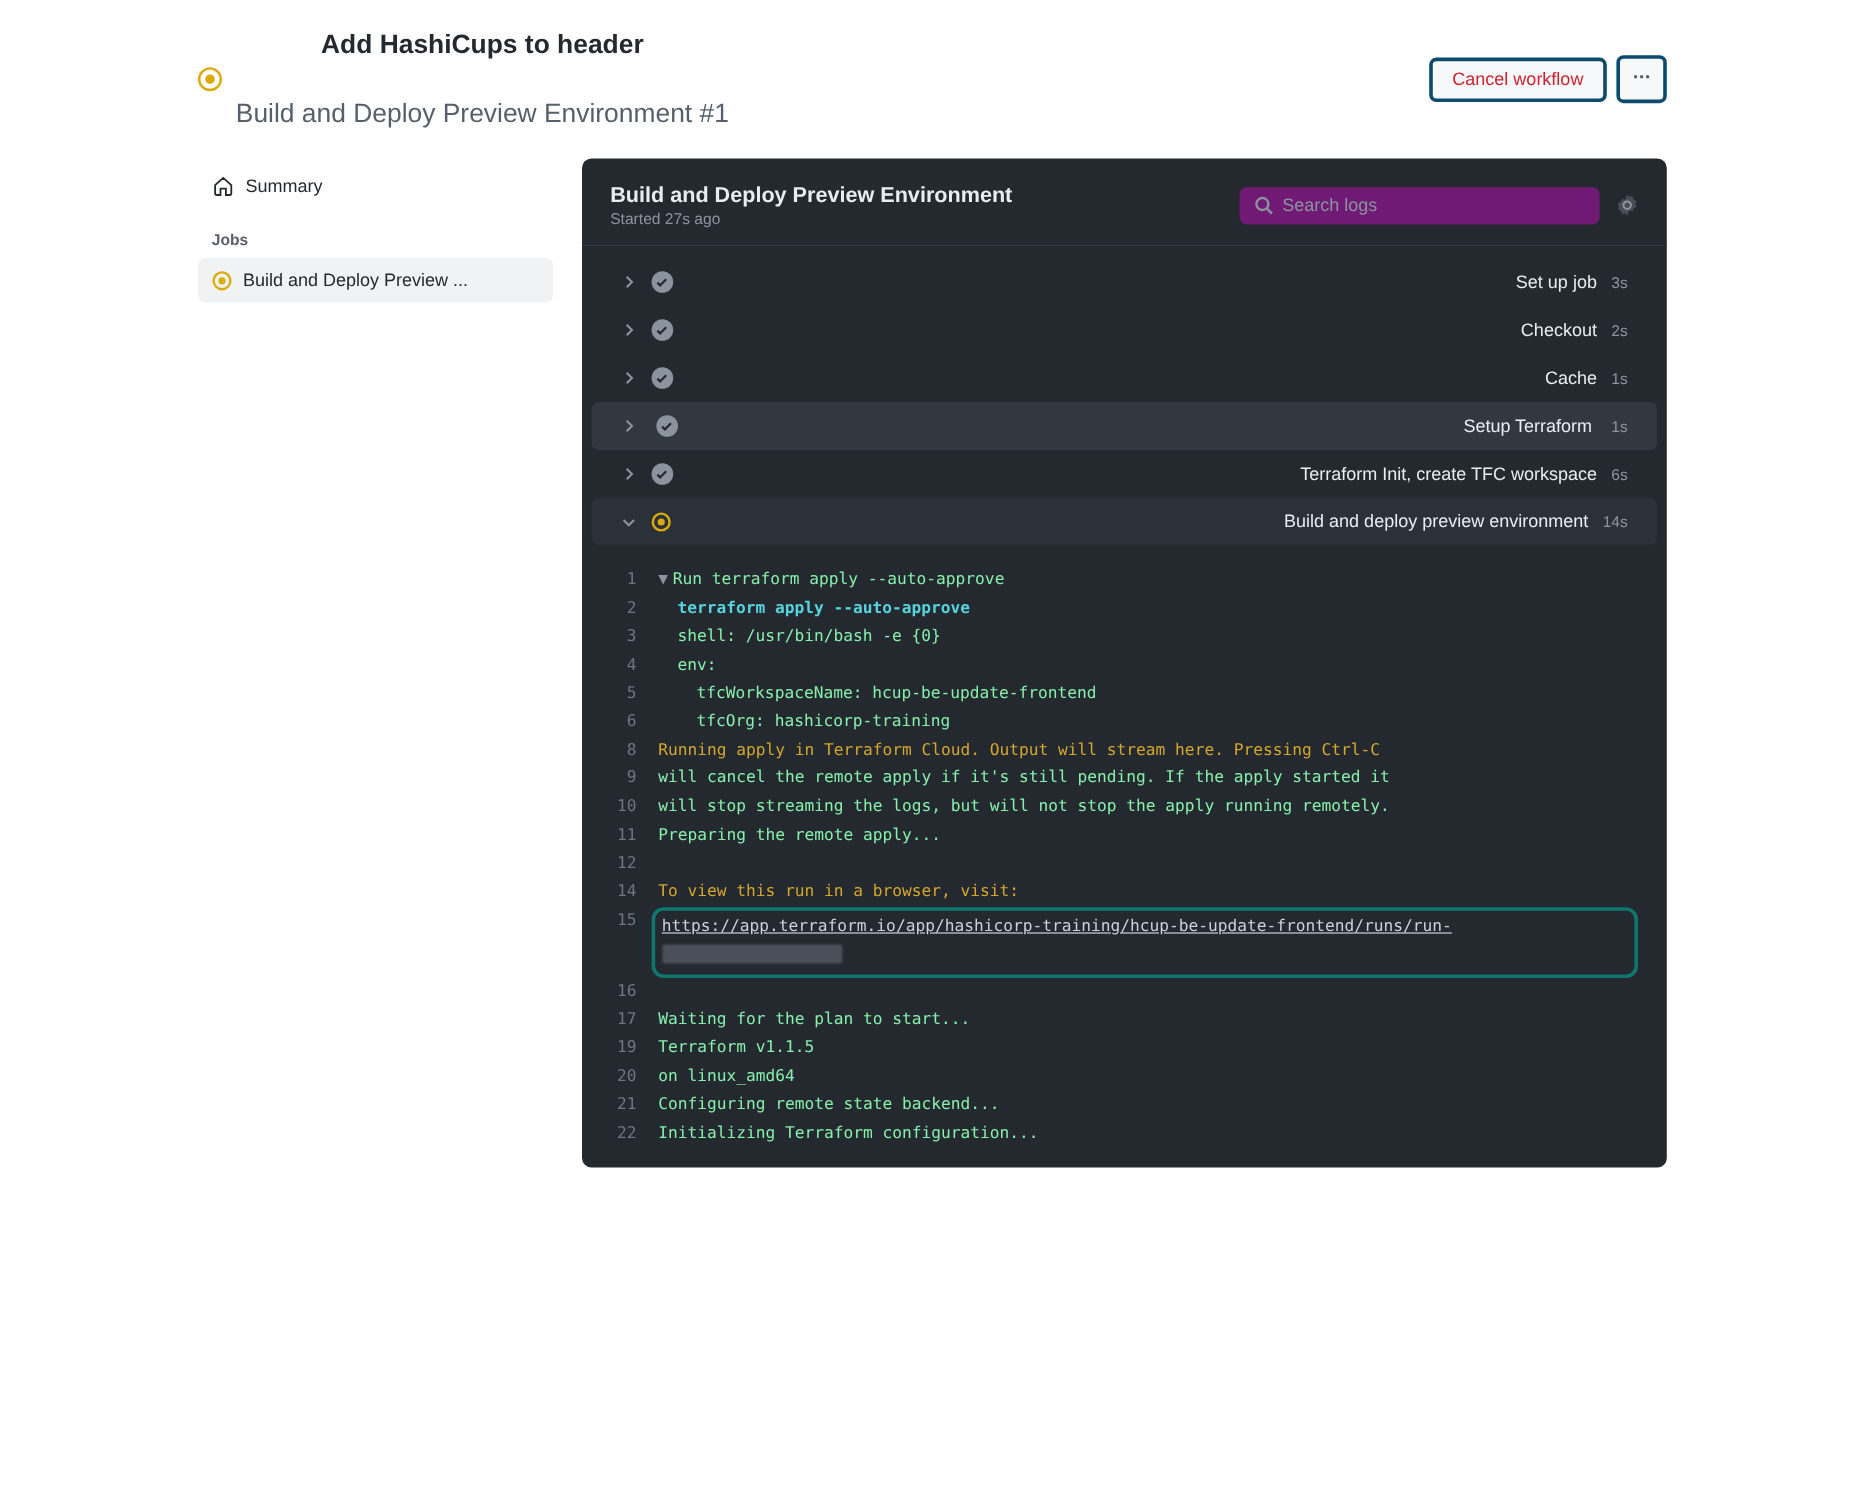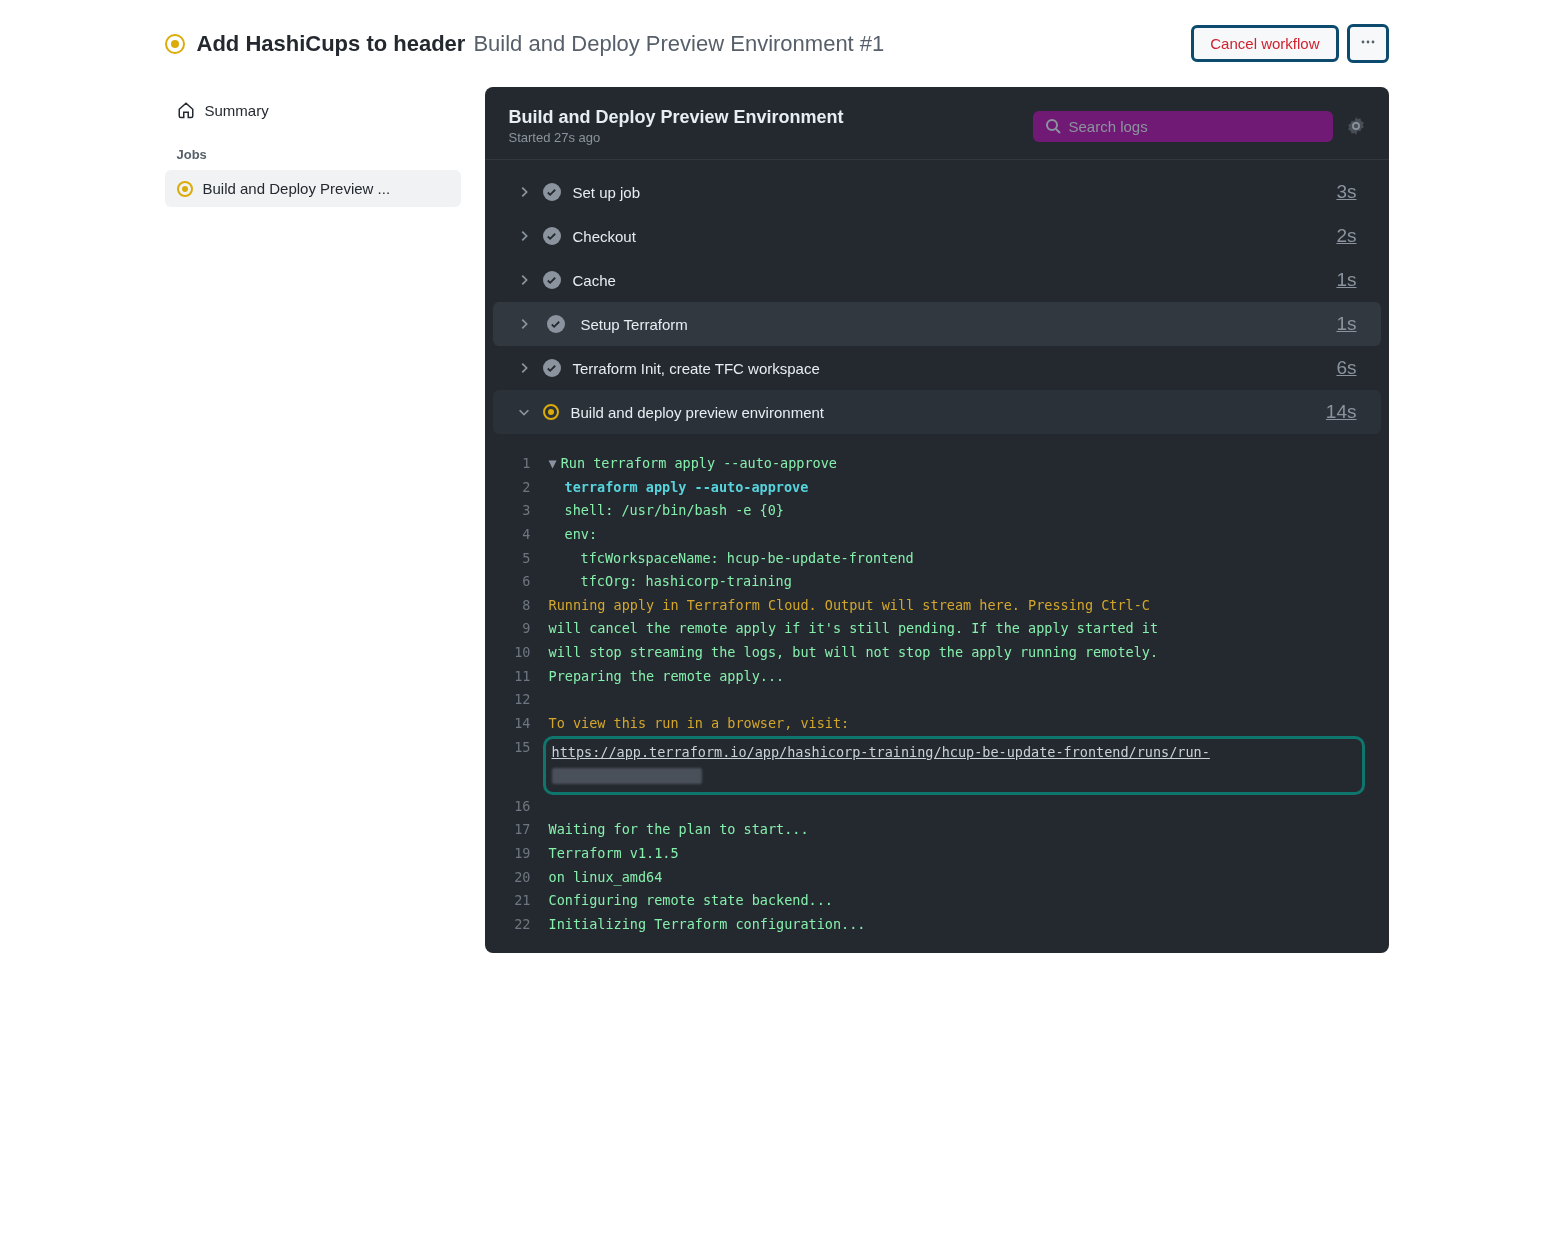--- a/index.html
+++ b/index.html
@@ -10,22 +10,22 @@
     font-size: 14px;
   }
   .page { width: 1224px; margin: 0 auto; padding: 8px 0; }
   .header {
     display: flex;
     align-items: center;
     justify-content: space-between;
     padding: 16px 0 24px 0;
   }
   .header-left { display: flex; align-items: center; gap: 12px; }
-  .title-line { font-size: 22px; font-weight: 600; display: flex; align-items: center; gap: 8px; }
-  .title-secondary { color: #57606a; font-weight: 400; }
+  .title-line { font-size: 22px; font-weight: 600; display: flex; align-items: center; gap: 8px; flex-direction: column; }
+  .title-secondary { color: #57606a; font-weight: 400; margin-top: 24px; }
   .header-right { display: flex; align-items: center; gap: 8px; }
   .btn {
     border: 3px solid #0c4a6e;
     border-radius: 6px;
     padding: 7px 16px;
     font-size: 15px;
     font-weight: 500;
     background: #f6f8fa;
     cursor: pointer;
   }
@@ -74,36 +74,36 @@
     background: #701a75; border-radius: 6px; padding: 7px 12px;
     width: 300px; color: #8b949e;
   }
   .search-box input {
     background: transparent; border: none; outline: none; color: #e6edf3;
     font-size: 15px; flex: 1;
   }
   .search-box input::placeholder { color: #8b949e; }
   .gear-icon { width: 18px; height: 18px; cursor: pointer; color: #8b949e; }
 
-  .steps { padding: 10px 0; }
+  .steps { padding: 10px 0; text-align: right; }
   .step-row {
     display: flex; align-items: center; gap: 12px;
     padding: 11px 24px; cursor: pointer;
     border-radius: 6px; margin: 0 8px;
   }
   .step-row.hovered { background: #32383f; gap: 16px; }
   .step-row.expanded { background: #2b3138; }
   .chevron { width: 14px; height: 14px; flex-shrink: 0; color: #8b949e; }
   .step-status-check {
     width: 18px; height: 18px; border-radius: 50%; background: #8b949e;
     display: inline-flex; align-items: center; justify-content: center; flex-shrink: 0;
   }
   .step-status-check svg { width: 11px; height: 11px; }
   .step-name { flex: 1; font-size: 15px; }
-  .step-time { font-size: 19px; color: #8b949e; text-decoration: underline; }
+  .step-time { font-size: 13px; color: #8b949e; }
 
   .log-lines {
     font-family: ui-monospace, SFMono-Regular, "SF Mono", Menlo, Consolas, monospace;
     font-size: 13.5px; line-height: 1.75;
     padding: 8px 24px 16px 24px;
   }
   .log-line { display: flex; }
   .ln {
     width: 40px; text-align: right; color: #6e7681; flex-shrink: 0;
     padding-right: 18px; user-select: none;

